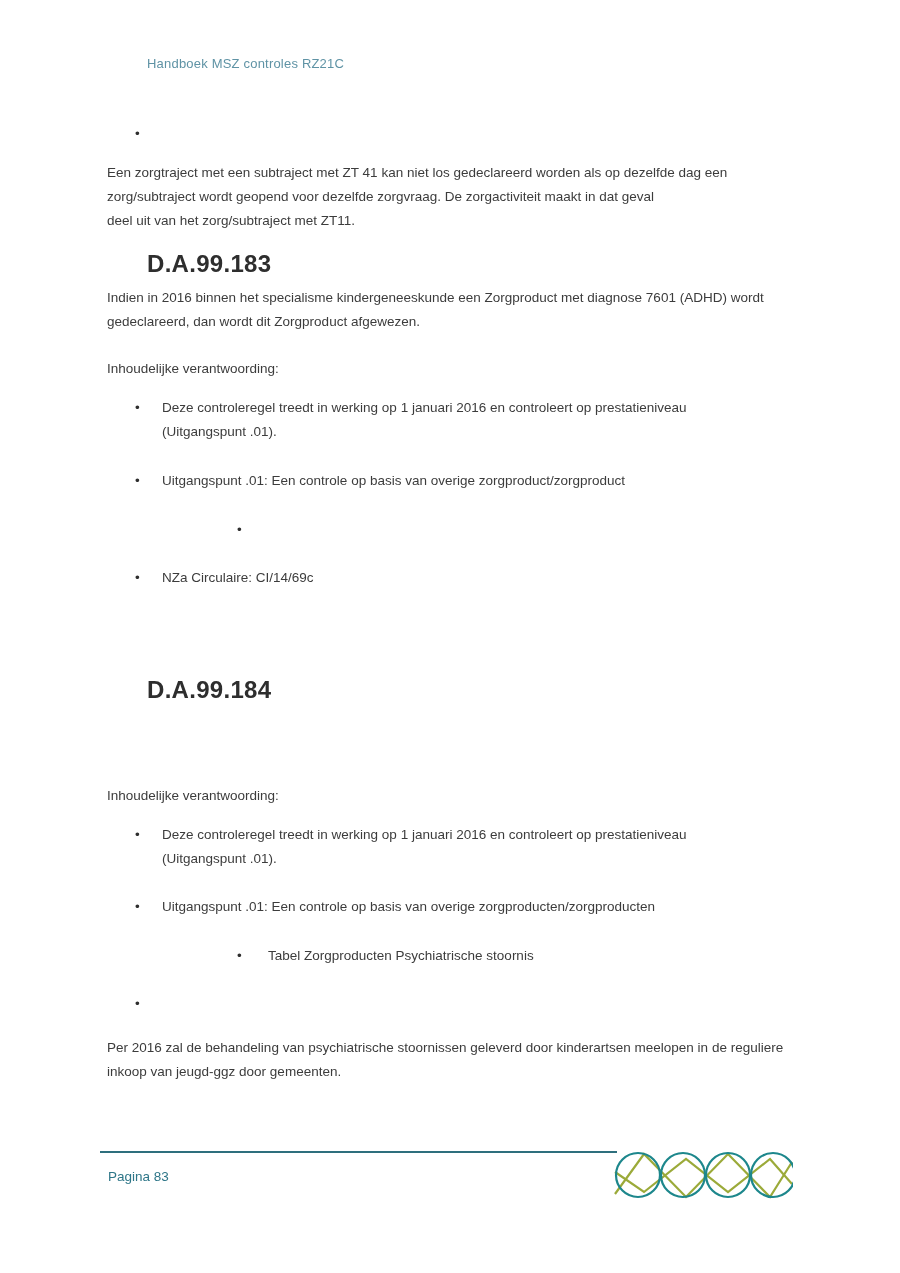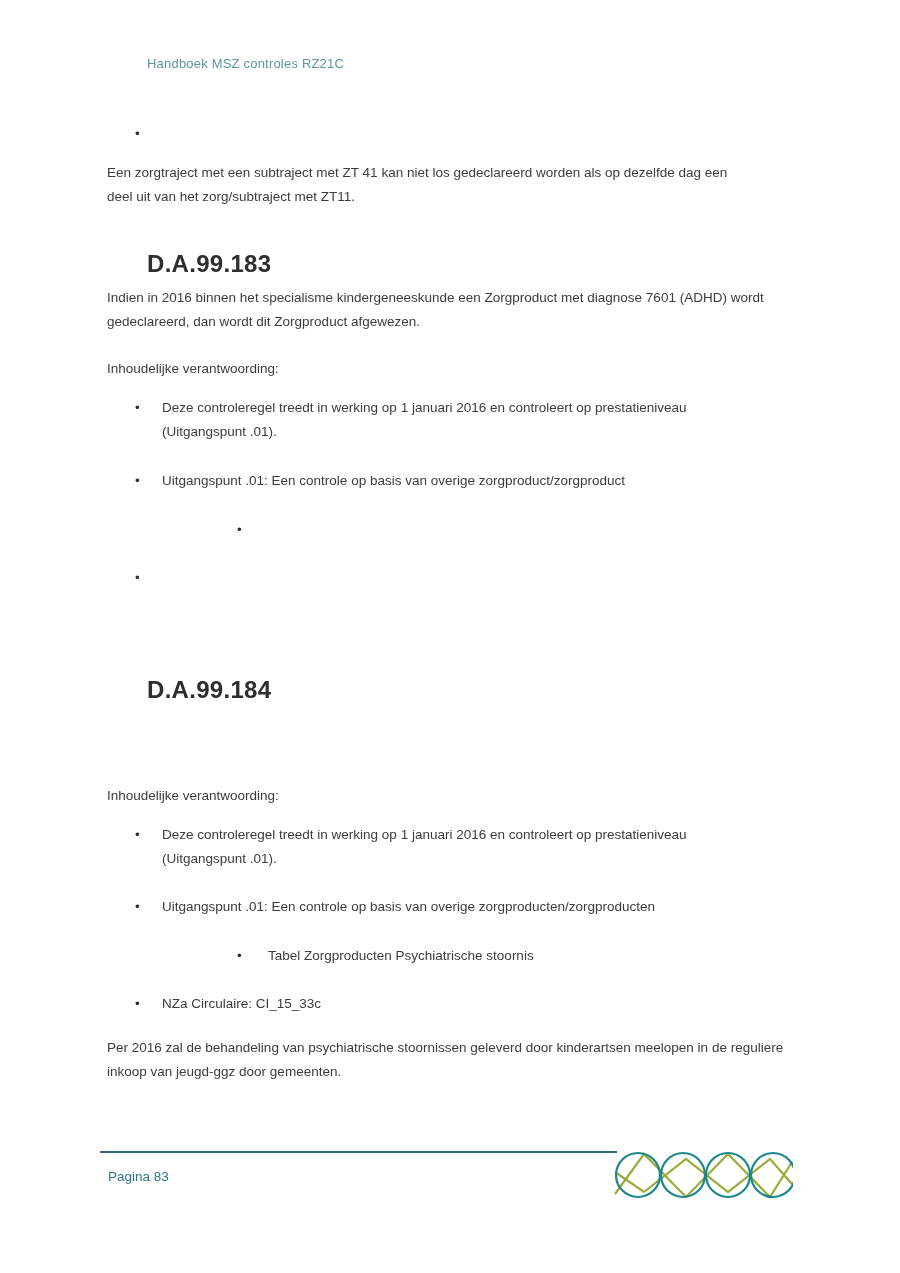--- a/index.html
+++ b/index.html
@@ -63,20 +63,21 @@
 <div class="page">
 
   <div class="abs doc-header">Handboek MSZ controles RZ21C</div>
 
   <div class="row body-text" style="top:122px">
     <span class="dot l1">•</span>
   </div>
 
   <div class="abs body-text para" style="top:161px">
     <div>Een zorgtraject met een subtraject met ZT 41 kan niet los gedeclareerd worden als op dezelfde dag een</div>
+    <div>zorg/subtraject wordt geopend voor dezelfde zorgvraag. De zorgactiviteit maakt in dat geval</div>
     <div>deel uit van het zorg/subtraject met ZT11.</div>
   </div>
 
   <div class="abs heading" style="top:252px">D.A.99.183</div>
 
   <div class="abs body-text para" style="top:286px">Indien in 2016 binnen het specialisme kindergeneeskunde een Zorgproduct met diagnose 7601 (ADHD) wordt gedeclareerd, dan wordt dit Zorgproduct afgewezen.</div>
 
   <div class="abs body-text" style="top:357px">Inhoudelijke verantwoording:</div>
 
   <div class="row body-text" style="top:396px">
@@ -88,20 +89,21 @@
     <span class="dot l1">•</span>
     <span class="bullet-text l1">Uitgangspunt .01: Een controle op basis van overige zorgproduct/zorgproduct</span>
   </div>
 
   <div class="row body-text" style="top:518px">
     <span class="dot l2">•</span>
   </div>
 
   <div class="row body-text" style="top:566px">
     <span class="dot l1">•</span>
+    <span class="bullet-text l1">NZa Circulaire: CI/14/69c</span>
   </div>
 
 
   <div class="abs heading" style="top:678px">D.A.99.184</div>
 
 
   <div class="abs body-text" style="top:784px">Inhoudelijke verantwoording:</div>
 
   <div class="row body-text" style="top:823px">
     <span class="dot l1">•</span>
@@ -113,21 +115,20 @@
     <span class="bullet-text l1">Uitgangspunt .01: Een controle op basis van overige zorgproducten/zorgproducten</span>
   </div>
 
   <div class="row body-text" style="top:944px">
     <span class="dot l2">•</span>
     <span class="bullet-text l2">Tabel Zorgproducten Psychiatrische stoornis</span>
   </div>
 
   <div class="row body-text" style="top:992px">
     <span class="dot l1">•</span>
-    <span class="bullet-text l1">NZa Circulaire: CI_15_33c</span>
   </div>
 
   <div class="abs body-text para" style="top:1036px">Per 2016 zal de behandeling van psychiatrische stoornissen geleverd door kinderartsen meelopen in de reguliere inkoop van jeugd-ggz door gemeenten.</div>
 
   <div class="footer-page" style="position:absolute">Pagina 83</div>
 
   <div class="footer-rule"></div>
 
   <div class="footer-logo">
     <svg viewBox="0 0 180 50" width="180" height="50" xmlns="http://www.w3.org/2000/svg">

